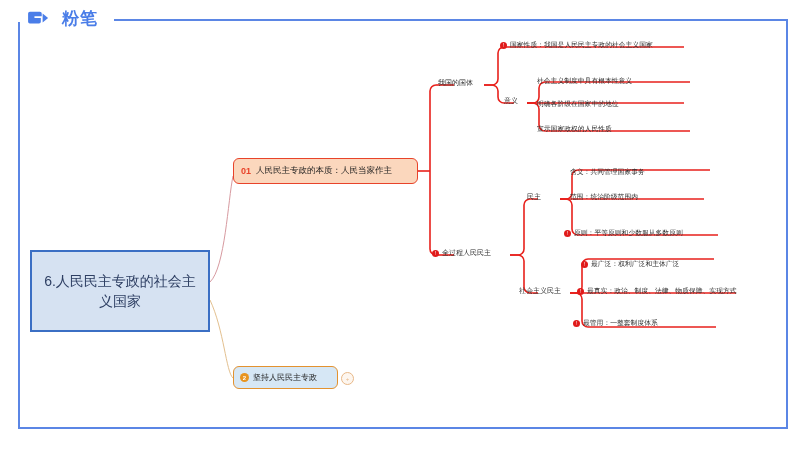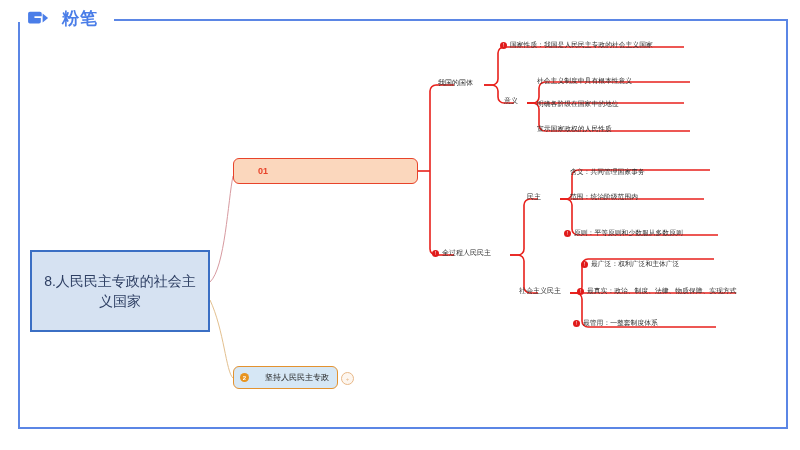--- a/index.html
+++ b/index.html
@@ -42,29 +42,29 @@
   .root{
     left:30px;top:250px;width:180px;height:82px;
     background:#d6e2f2;border:2px solid #3b6fc4;
     justify-content:center;text-align:center;
     font-size:14px;color:#2e3f63;line-height:1.45;padding:0 8px;
   }
 
   .b1{
     left:233px;top:158px;width:185px;height:26px;
     background:#fbd7bd;border:1.5px solid #e8432a;border-radius:6px;
-    padding:0 24px;gap:5px;
+    padding:0 7px;gap:5px;
     font-size:8.5px;color:#1d1d1d;
   }
   .b1 .num{color:#e8432a;font-weight:bold;font-size:9px;}
 
   .b2{
     left:233px;top:366px;width:105px;height:23px;
     background:#d6e7f5;border:1.5px solid #e3922f;border-radius:6px;
-    padding:9px 6px;gap:16px;
+    padding:9px 6px;gap:4px;
     font-size:8px;color:#1d1d1d;
   }
   .b2 .num{
     width:9px;height:9px;border-radius:50%;background:#e8941f;color:#fff;
     font-size:6px;display:flex;align-items:center;justify-content:center;font-weight:bold;
   }
   .b2-badge{
     position:absolute;left:341px;top:372px;width:11px;height:11px;border-radius:50%;
     border:1px solid #e8b888;color:#e8b888;font-size:6px;
     display:flex;align-items:center;justify-content:center;background:#fdf6ef;
@@ -128,25 +128,26 @@
     <path d="M560,199 h6 a6 6 0 0 0 6,-6 v-17 a6 6 0 0 1 6,-6 h132" fill="none" stroke="#e8211c" stroke-width="1.6"></path>
     <path d="M560,199 h144" fill="none" stroke="#e8211c" stroke-width="1.6"></path>
     <path d="M560,199 h6 a6 6 0 0 1 6,6 v24 a6 6 0 0 0 6,6 h140" fill="none" stroke="#e8211c" stroke-width="1.6"></path>
 
     <path d="M570,293 h6 a6 6 0 0 0 6,-6 v-22 a6 6 0 0 1 6,-6 h126" fill="none" stroke="#e8211c" stroke-width="1.6"></path>
     <path d="M570,293 h166" fill="none" stroke="#e8211c" stroke-width="1.6"></path>
     <path d="M570,293 h6 a6 6 0 0 1 6,6 v22 a6 6 0 0 0 6,6 h128" fill="none" stroke="#e8211c" stroke-width="1.6"></path>
   </svg>
 
   <div class="node root">
-    <span>8.人民民主专政的社会主义国家</span>
+    <span>6.人民民主专政的社会主义国家</span>
   </div>
 
   <div class="node b1">
     <span class="num">01</span>
+    <span>人民民主专政的本质：人民当家作主</span>
   </div>
 
   <div class="node b2">
     <span class="num">2</span>
     <span>坚持人民民主专政</span>
   </div>
   <div class="b2-badge">+</div>
 
   <div class="lbl" style="left:438px;top:78px;">
     <span>我国的国体</span>

